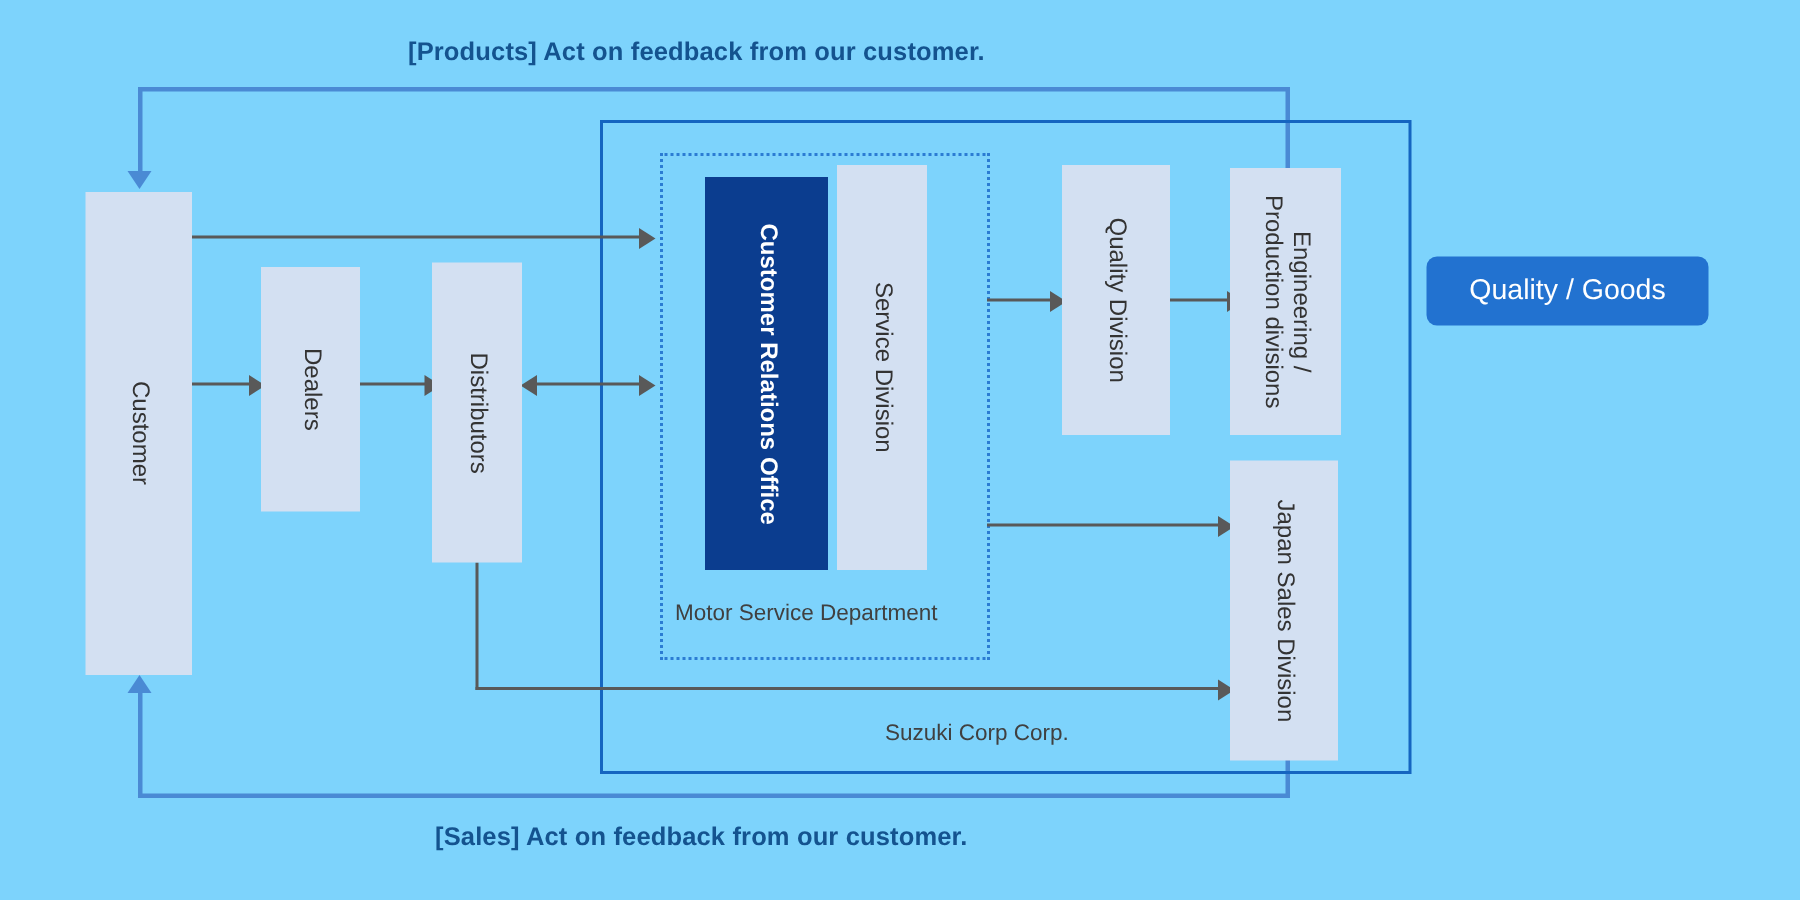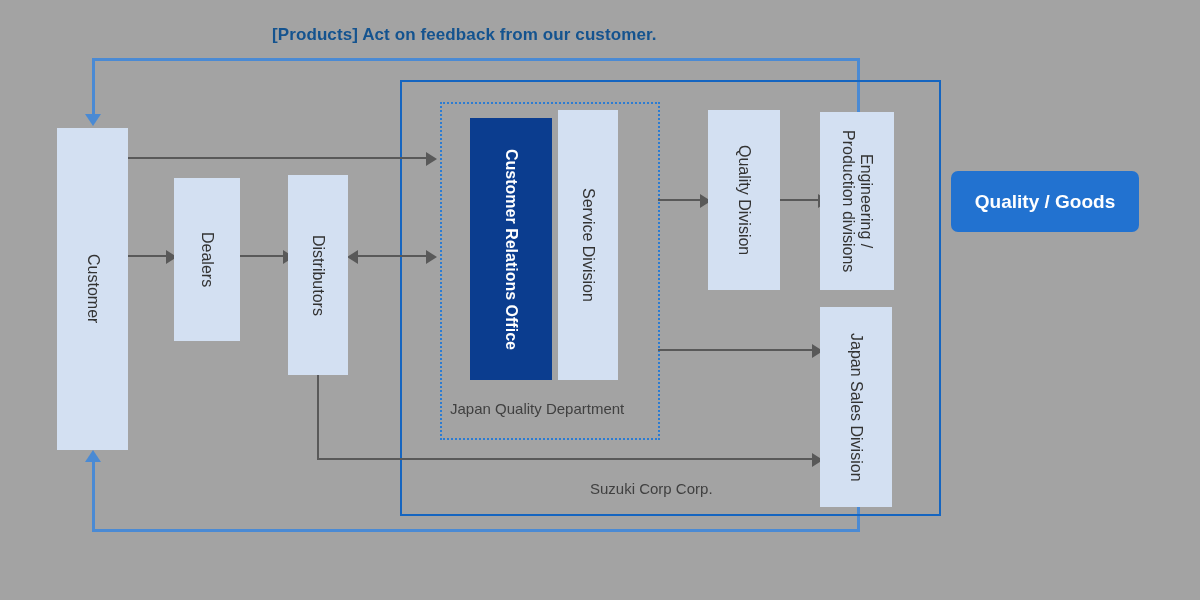--- a/index.html
+++ b/index.html
@@ -7,21 +7,21 @@
     padding: 0;
     background: #ffffff;
   }
   body {
     font-family: "Liberation Sans", sans-serif;
   }
   #canvas {
     position: relative;
     width: 1200px;
     height: 600px;
-    background: #a3a3a3;
+    background: #7dd3fc;
     overflow: hidden;
   }
   .abs { position: absolute; }
 
   
   .feedback-caption {
     color: #14538f;
     font-size: 17px;
     font-weight: bold;
     white-space: nowrap;
@@ -122,33 +122,34 @@
 
   <div class="abs feedback-caption" style="left:272px; top:25px;">[Products] Act on feedback from our customer.</div>
 
   <div class="abs blue-line" style="left:92px; top:58px; width:768px; height:3px;"></div>
 
   <div class="abs blue-line" style="left:92px; top:58px; width:3px; height:58px;"></div>
   <div class="abs blue-arrow-down" style="left:85px; top:114px;"></div>
 
   <div class="abs blue-line" style="left:857px; top:58px; width:3px; height:56px;"></div>
 
+  <div class="abs feedback-caption" style="left:290px; top:548px;">[Sales] Act on feedback from our customer.</div>
 
   <div class="abs blue-line" style="left:92px; top:529px; width:768px; height:3px;"></div>
 
   <div class="abs blue-line" style="left:92px; top:462px; width:3px; height:70px;"></div>
   <div class="abs blue-arrow-up" style="left:85px; top:450px;"></div>
 
   <div class="abs blue-line" style="left:857px; top:505px; width:3px; height:27px;"></div>
 
   <div class="abs corp-frame" style="left:400px; top:80px; width:537px; height:432px;"></div>
   <div class="abs corp-label" style="left:590px; top:480px;">Suzuki Corp Corp.</div>
 
   <div class="abs dept-frame" style="left:440px; top:102px; width:216px; height:334px;"></div>
-  <div class="abs dept-label" style="left:450px; top:400px;">Japan Quality Department</div>
+  <div class="abs dept-label" style="left:450px; top:400px;">Motor Service Department</div>
 
   <div class="abs gray-line" style="left:128px; top:157px; width:300px; height:2px;"></div>
   <div class="abs gray-arrow-right" style="left:426px; top:152px;"></div>
 
   <div class="abs gray-line" style="left:128px; top:255px; width:40px; height:2px;"></div>
   <div class="abs gray-arrow-right" style="left:166px; top:250px;"></div>
 
   <div class="abs gray-line" style="left:240px; top:255px; width:45px; height:2px;"></div>
   <div class="abs gray-arrow-right" style="left:283px; top:250px;"></div>
 
@@ -195,18 +196,18 @@
 
   <div class="abs node node-light" style="left:820px; top:112px; width:74px; height:178px;">
     <span class="vtext">Engineering /
 Production divisions</span>
   </div>
 
   <div class="abs node node-light" style="left:820px; top:307px; width:72px; height:200px;">
     <span class="vtext">Japan Sales Division</span>
   </div>
 
-  <div class="abs legend-box" style="left:951px; top:171px; width:188px; height:61px;font-weight:bold;">
+  <div class="abs legend-box" style="left:951px; top:171px; width:188px; height:46px;">
     <span>Quality / Goods</span>
   </div>
 
 
 </div>
 
 </body></html>

